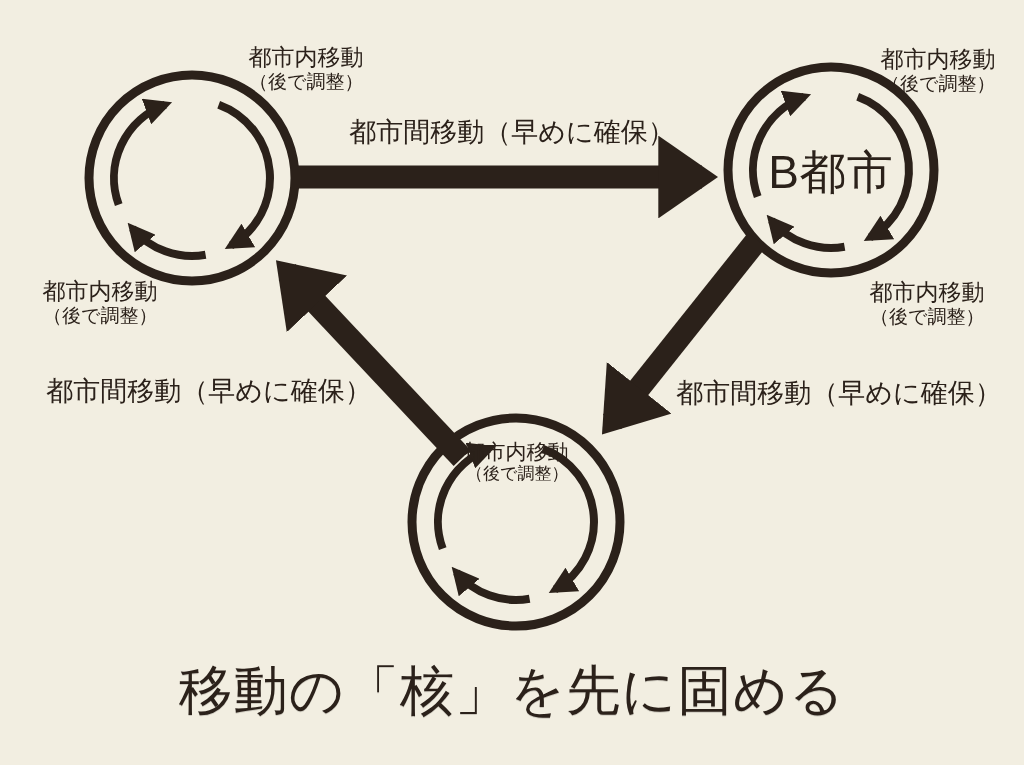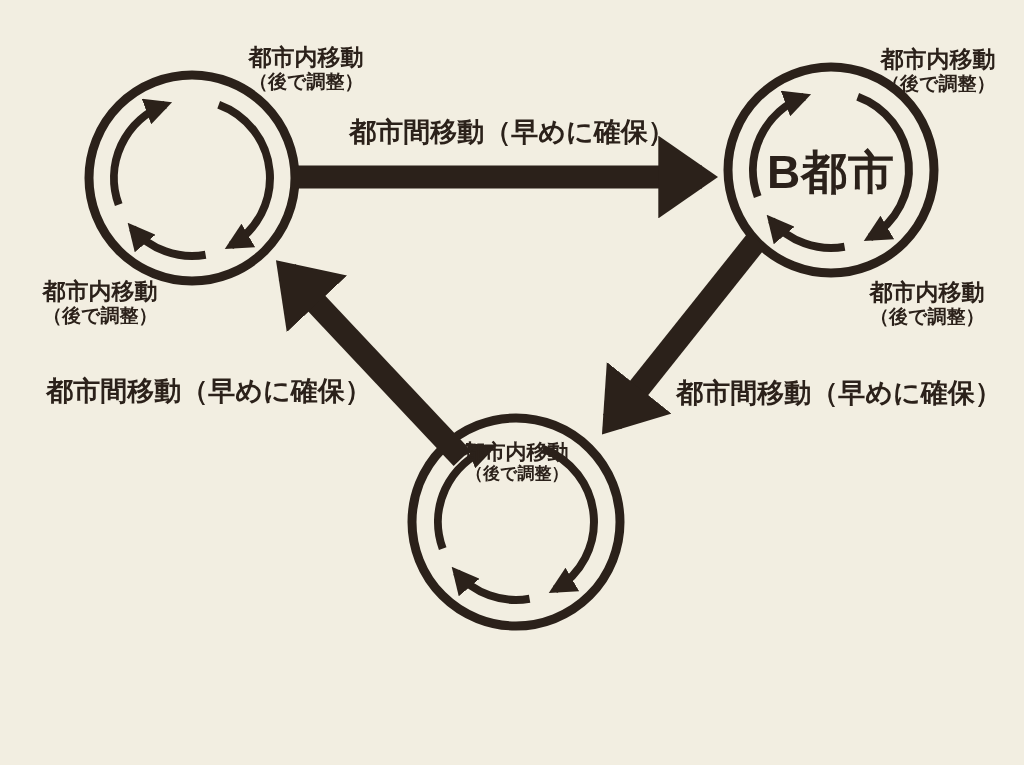--- a/index.html
+++ b/index.html
@@ -16,21 +16,21 @@
     background: radial-gradient(130% 110% at 50% 42%, var(--bg) 55%, var(--bg) 70%, var(--bg-edge) 100%);
     font-family: "Liberation Sans", "DejaVu Sans", sans-serif;
     color: var(--ink);
   }
   svg.diagram { position: absolute; left: 0; top: 0; }
   .ring { fill: none; stroke: var(--ink); stroke-width: 9; }
   .cyc  { fill: none; stroke: var(--ink); stroke-width: 8; }
   .fat  { stroke: var(--ink); stroke-width: 23; }
   marker path { fill: var(--ink); }
 
-  .lbl { position: absolute; font-weight: bold; white-space: nowrap; color: var(--ink); }
+  .lbl { position: absolute; font-weight: normal; white-space: nowrap; color: var(--ink); }
   .centered { transform: translateX(-50%); text-align: center; }
   .node-label {
     transform: translate(-50%, -50%);
     font-size: 46px;
     letter-spacing: 1px;
   }
   .intra { line-height: 1.12; }
   .intra .l1 { display: block; font-size: 23px; letter-spacing: 0px; }
   .intra .l2 { display: block; font-size: 19px; text-align: right; }
   .intra-sm .l1 { font-size: 21px; }
@@ -95,14 +95,15 @@
   </div>
   <div class="lbl intra centered" style="left:927px; top:280px;">
     <span class="l1">都市内移動</span>
     <span class="l2">（後で調整）</span>
   </div>
   <div class="lbl intra intra-sm centered" style="left:516px; top:440px;">
     <span class="l1">都市内移動</span>
     <span class="l2">（後で調整）</span>
   </div>
 
+  <div class="lbl title centered" style="left:512px; top:655px;">移動の「核」を先に固める</div>
 
 </div>
 
 </body></html>

